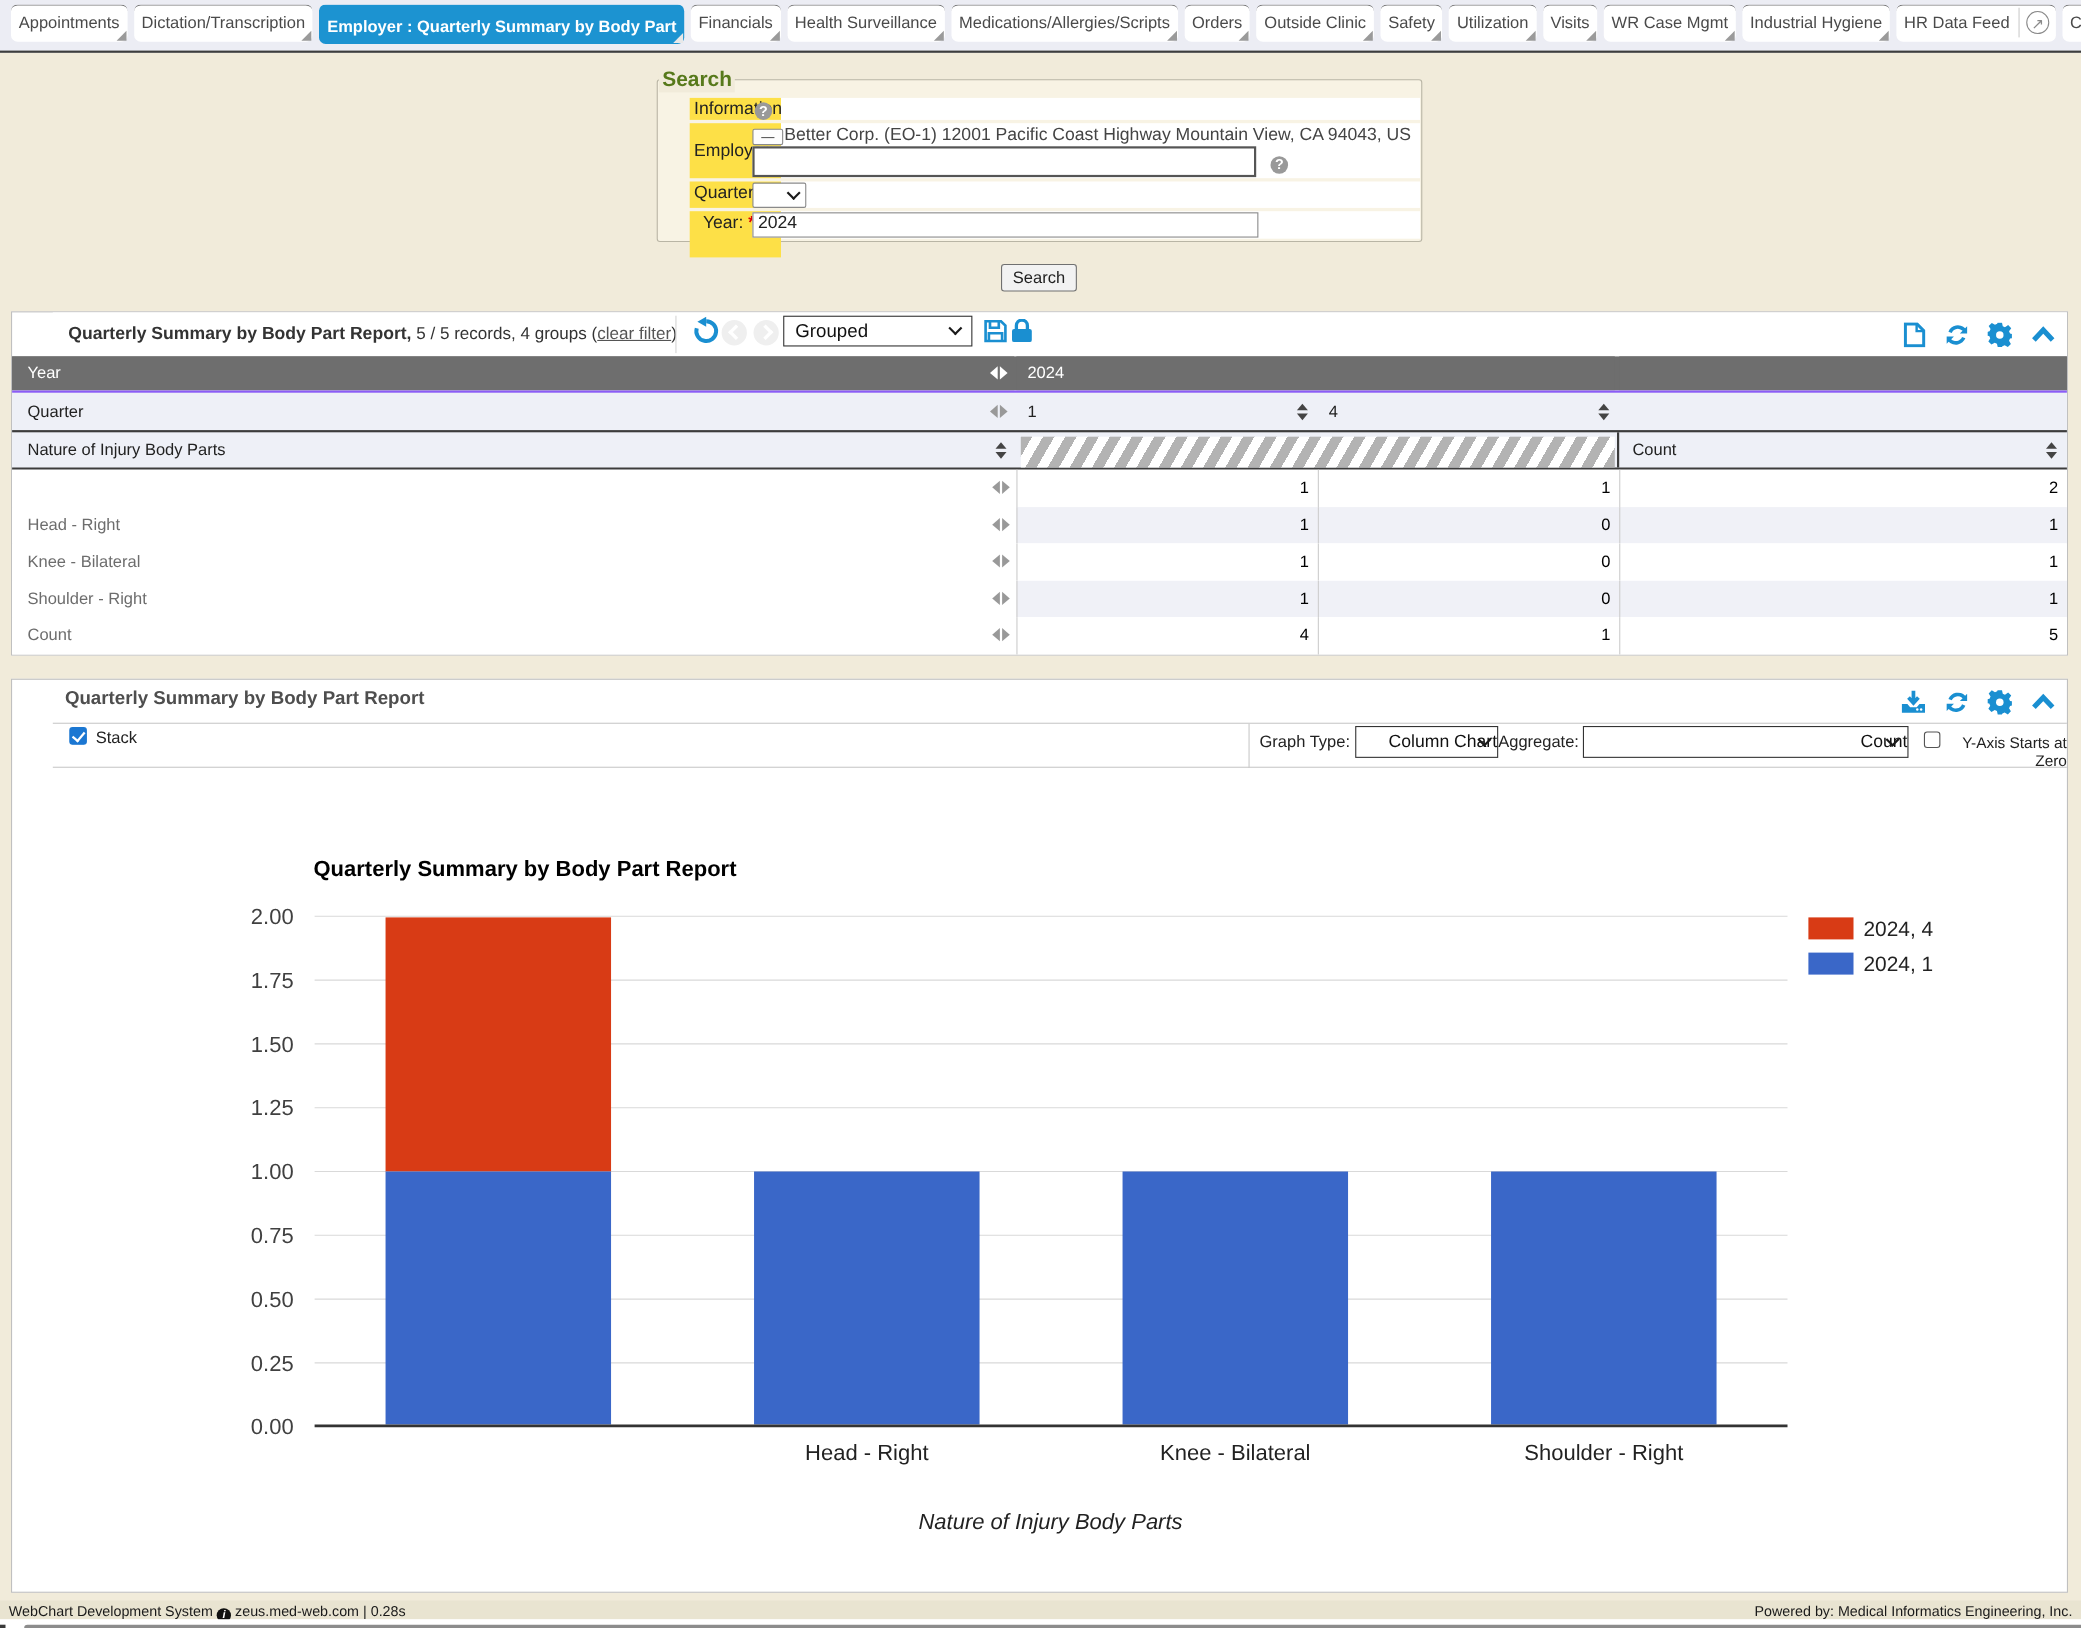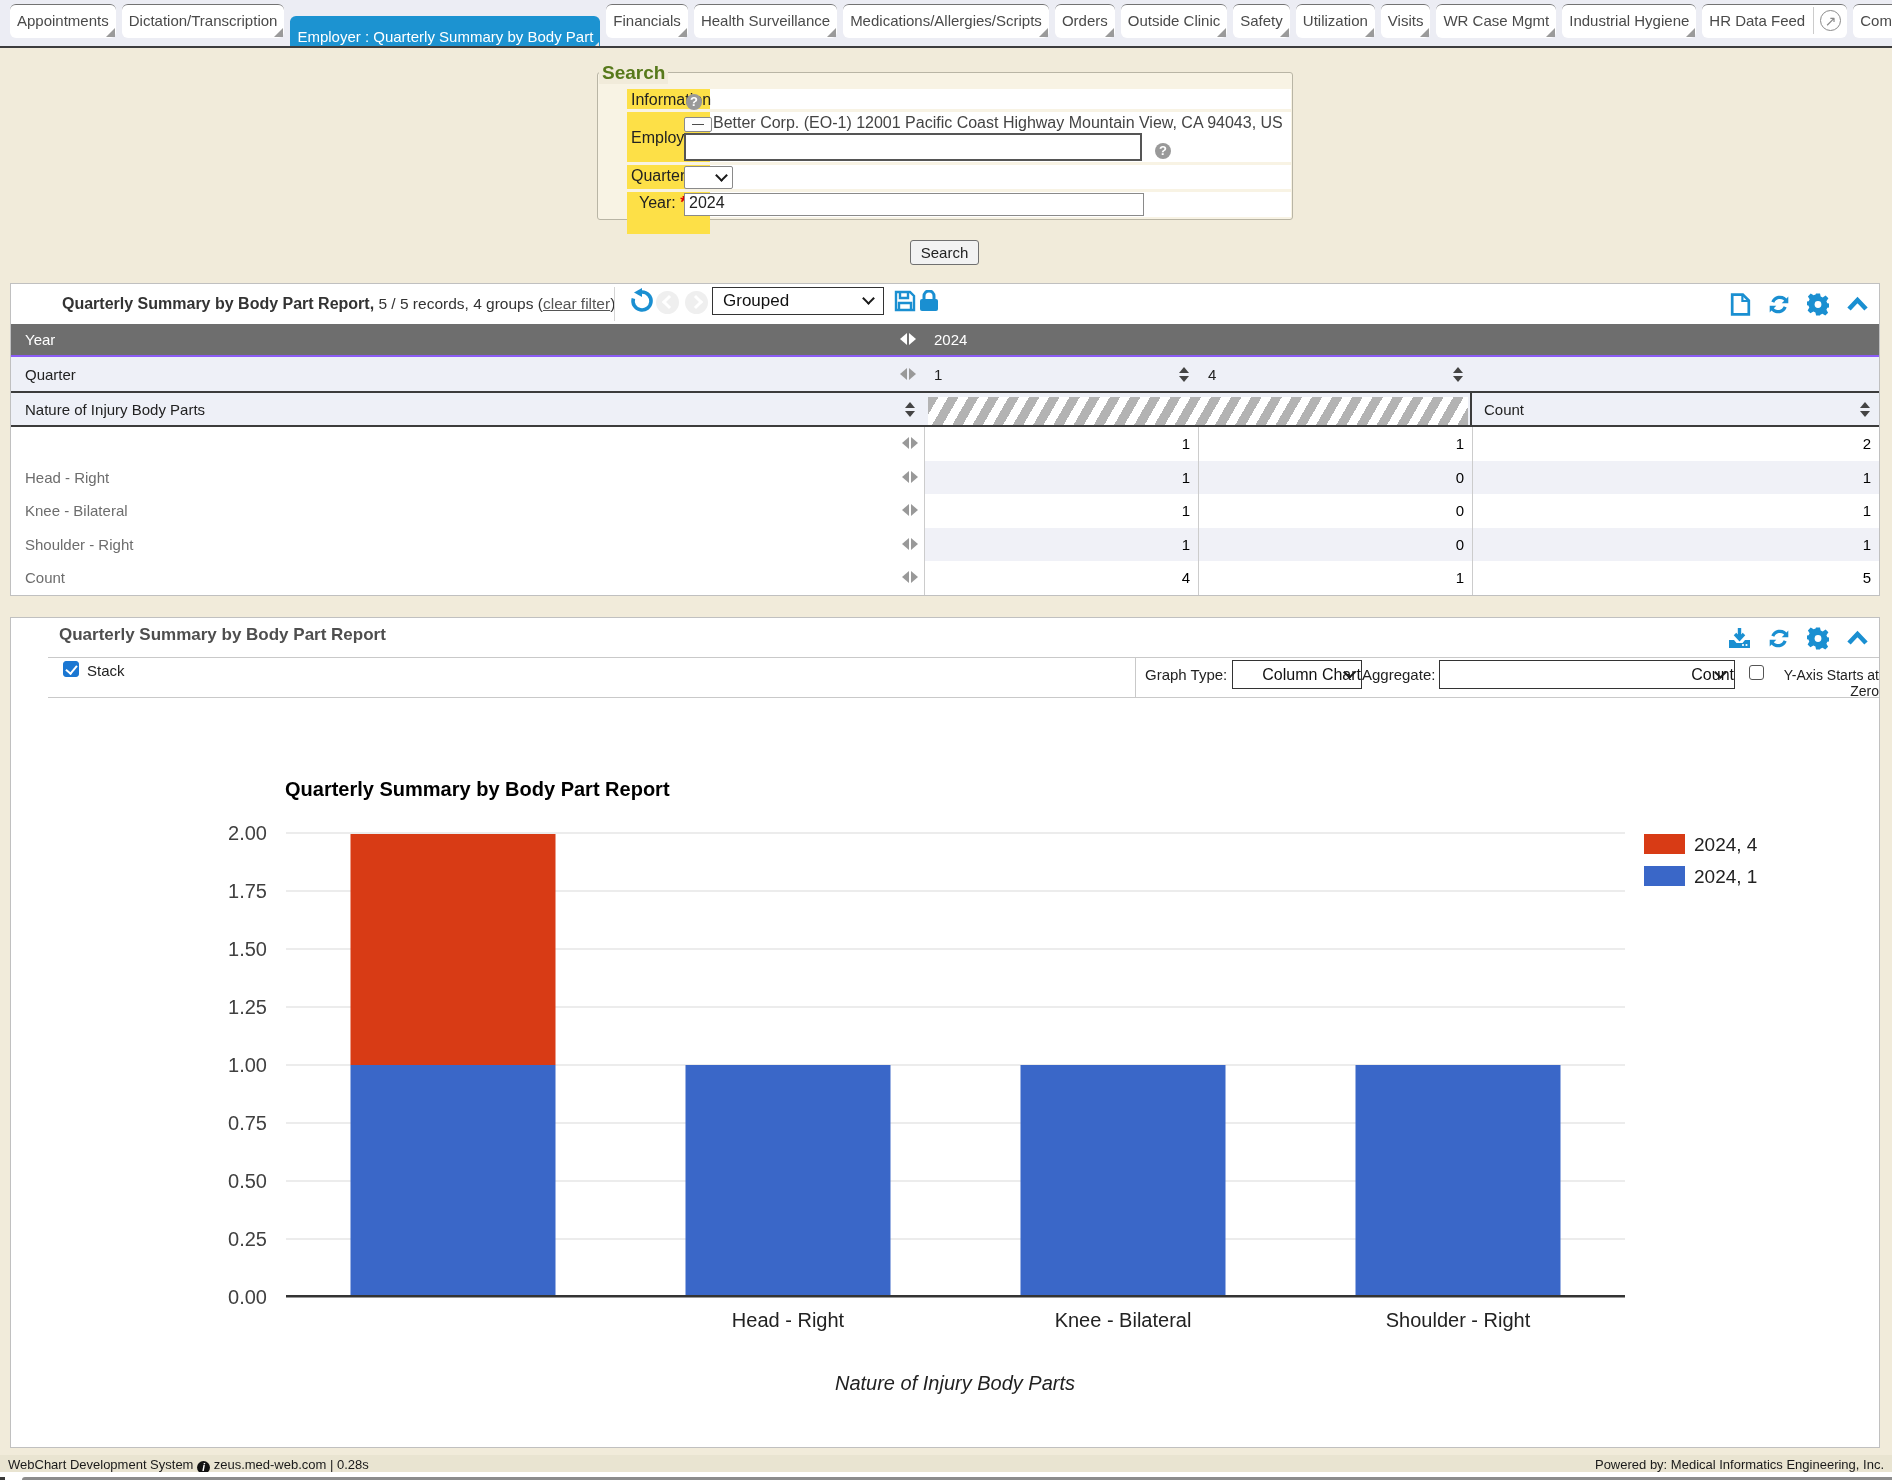--- a/index.html
+++ b/index.html
@@ -10,22 +10,22 @@
 
 .tabbar { position:absolute; left:0; top:0; width:1892px; height:48px;
   background:#ecedf4; border-bottom:2px solid #3d3d3d;
   display:flex; align-items:flex-start; padding-left:10px; white-space:nowrap; overflow:hidden; }
 .tab { position:relative; flex:0 0 auto; margin-top:4px; margin-right:6px; height:34px;
   background:#fff; border-radius:6px; border-top:1px solid #737373;
   display:flex; align-items:center; padding:0 7px 2px 7px;
   font-size:15px; color:#4a4a4a; }
 .tab .fold { position:absolute; right:1px; bottom:1px; width:0; height:0;
   border-left:9px solid transparent; border-bottom:9px solid #9a9a9a; }
-.tab.active { margin-top:16px; height:36px; background:#1c93d1; border-top:7px solid #1c93d1;
-  color:#fff; font-weight:normal; }
+.tab.active { margin-top:4px; height:36px; background:#1c93d1; border-top:7px solid #1c93d1;
+  color:#fff; font-weight:bold; }
 .tab.active .fold { border-bottom-color:#e8e8e8; }
 .tab.hrfeed { padding-right:0; }
 .hr-sep { width:1px; height:27px; background:#ccc; margin-left:8px; }
 .hr-circ { width:21px; height:21px; border:1.5px solid #8a8a8a; border-radius:50%;
   margin:0 6px; position:relative; color:#8a8a8a; font-size:14px;
   display:flex; align-items:center; justify-content:center; }
 
 
 .sbox { position:absolute; left:597px; top:72px; width:696px; height:148px;
   border:1px solid #b9b5a5; border-radius:3px; background:#f8f3e4; }

